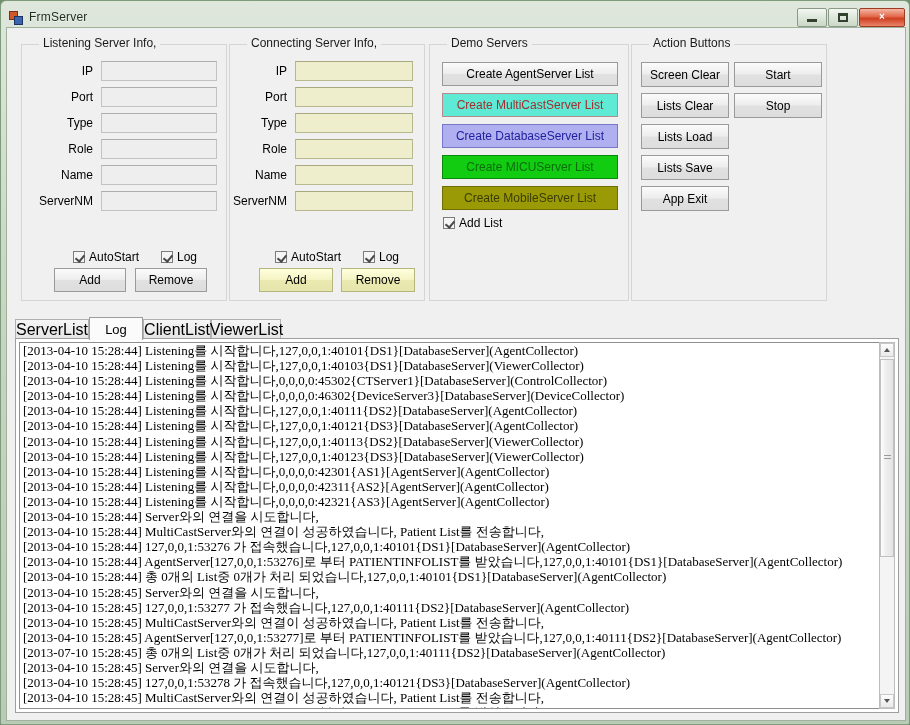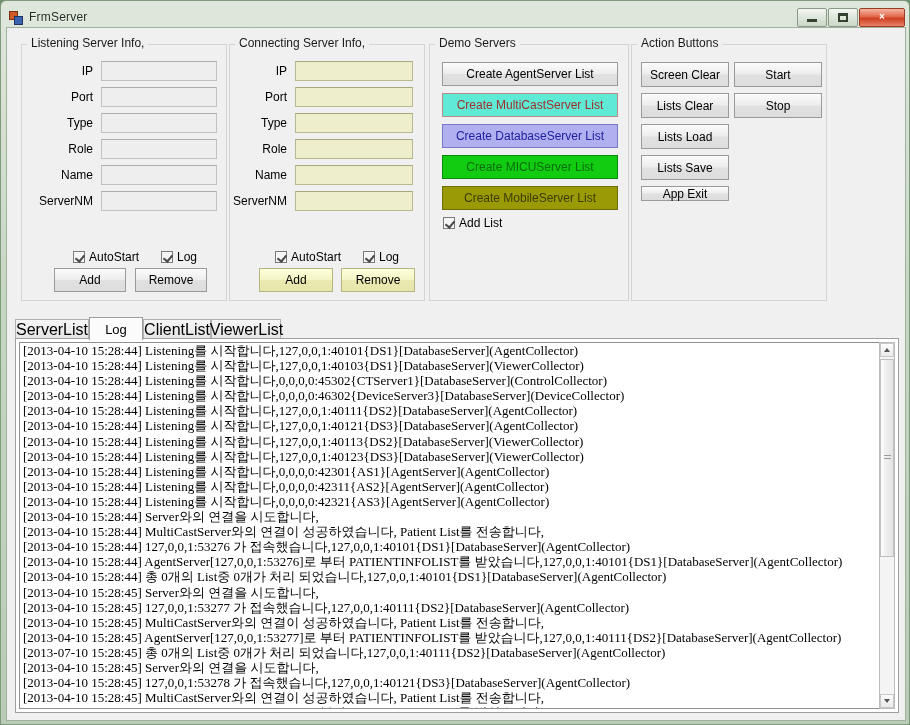--- a/index.html
+++ b/index.html
@@ -55,21 +55,21 @@
     box-sizing:border-box;
   }
   
   .group{position:absolute;box-sizing:border-box;}
   .group > .gb-frame{
     position:absolute;left:0;top:8px;right:0;bottom:0;
     border:1px solid #d5d5d5;
     box-sizing:border-box;
   }
   .group > .gb-title{
-    position:absolute;left:6px;top:0;
+    position:absolute;left:18px;top:0;
     background:#f0f0f0;padding:0 4px;
     font-size:12px;color:#1a1a1a;line-height:14px;
     white-space:nowrap;
     text-align:right;
   }
   
   .frow{position:absolute;display:flex;align-items:center;height:20px;}
   .flabel{
     width:74px;text-align:right;padding-right:8px;
     font-size:12px;color:#000;box-sizing:border-box;
@@ -289,21 +289,21 @@
     </div>
 
     <div class="group" style="left:624px;top:8px;width:196px;height:265px;">
       <div class="gb-frame"></div>
       <div class="gb-title">Action Buttons</div>
 
       <div class="btn" style="position:absolute;left:10px;top:26px;width:88px;height:25px;">Screen Clear</div>
       <div class="btn" style="position:absolute;left:10px;top:57px;width:88px;height:25px;">Lists Clear</div>
       <div class="btn" style="position:absolute;left:10px;top:88px;width:88px;height:25px;">Lists Load</div>
       <div class="btn" style="position:absolute;left:10px;top:119px;width:88px;height:25px;">Lists Save</div>
-      <div class="btn" style="position:absolute;left:10px;top:150px;width:88px;height:15px;">App Exit</div>
+      <div class="btn" style="position:absolute;left:10px;top:150px;width:88px;height:25px;">App Exit</div>
 
       <div class="btn" style="position:absolute;left:103px;top:26px;width:88px;height:25px;">Start</div>
       <div class="btn" style="position:absolute;left:103px;top:57px;width:88px;height:25px;">Stop</div>
     </div>
 
     <div class="tabstrip">
       <div class="tab" style="left:0px;width:74px;">ServerList</div>
       <div class="tab active" style="left:74px;width:54px;">Log</div>
       <div class="tab" style="left:128px;width:68px;">ClientList</div>
       <div class="tab" style="left:196px;width:70px;padding-left:8px;">ViewerList</div>

